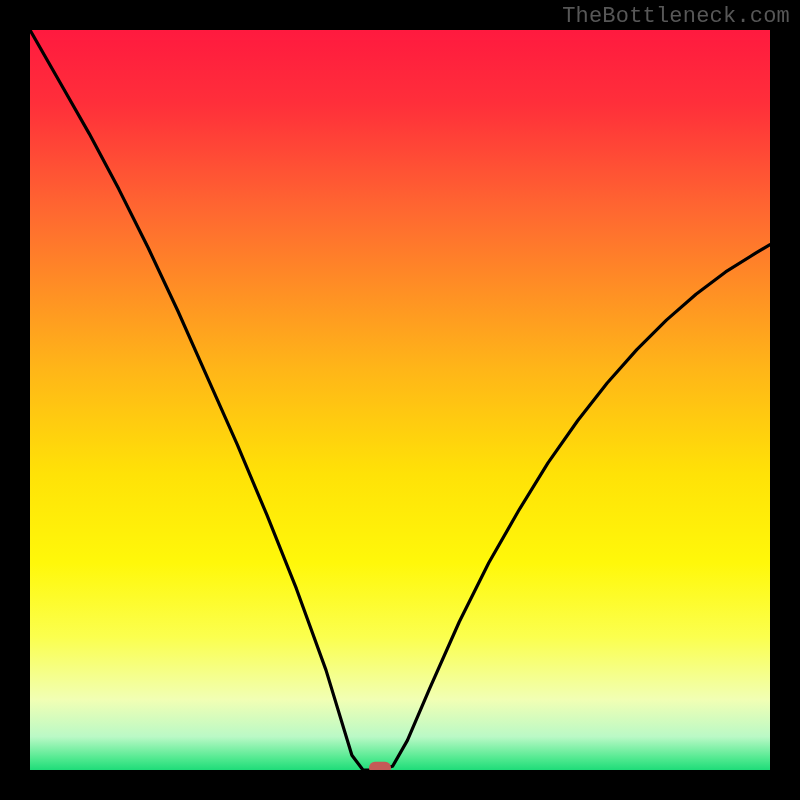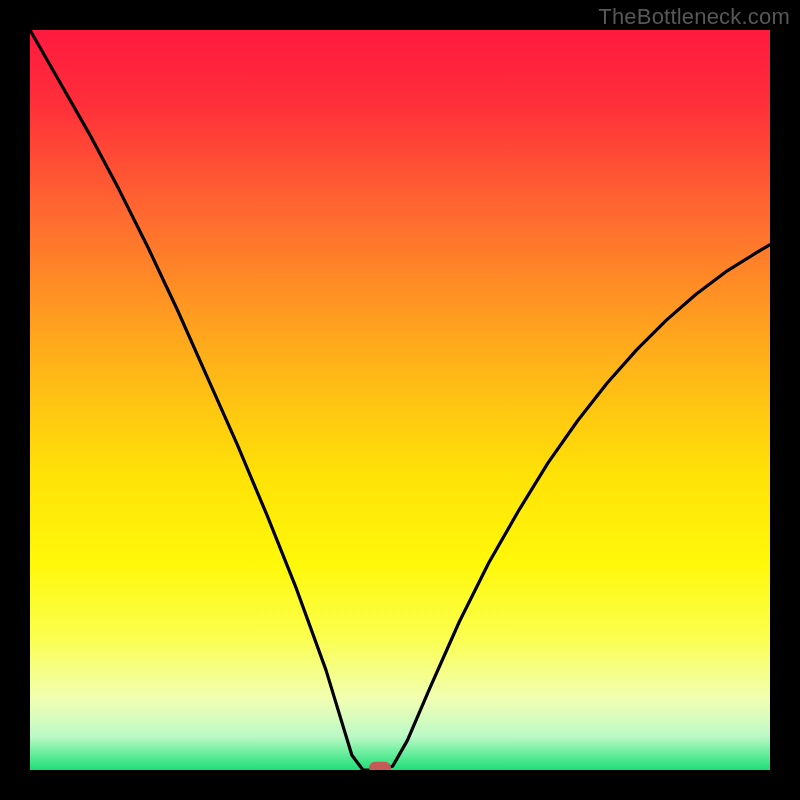--- a/index.html
+++ b/index.html
@@ -13,21 +13,21 @@
   .frame {
     position: relative;
     width: 800px;
     height: 800px;
     background: #000;
   }
   .watermark {
     position: absolute;
     top: 4px;
     right: 10px;
-    font-family: Liberation Sans, sans-serif;
+    font-family: Liberation Mono, monospace;
     font-size: 22px;
     color: #575757;
     letter-spacing: 0.2px;
     font-weight: 500;
     margin-left: 32px;
   }
   svg {
     position: absolute;
     top: 30px;
     left: 30px;

